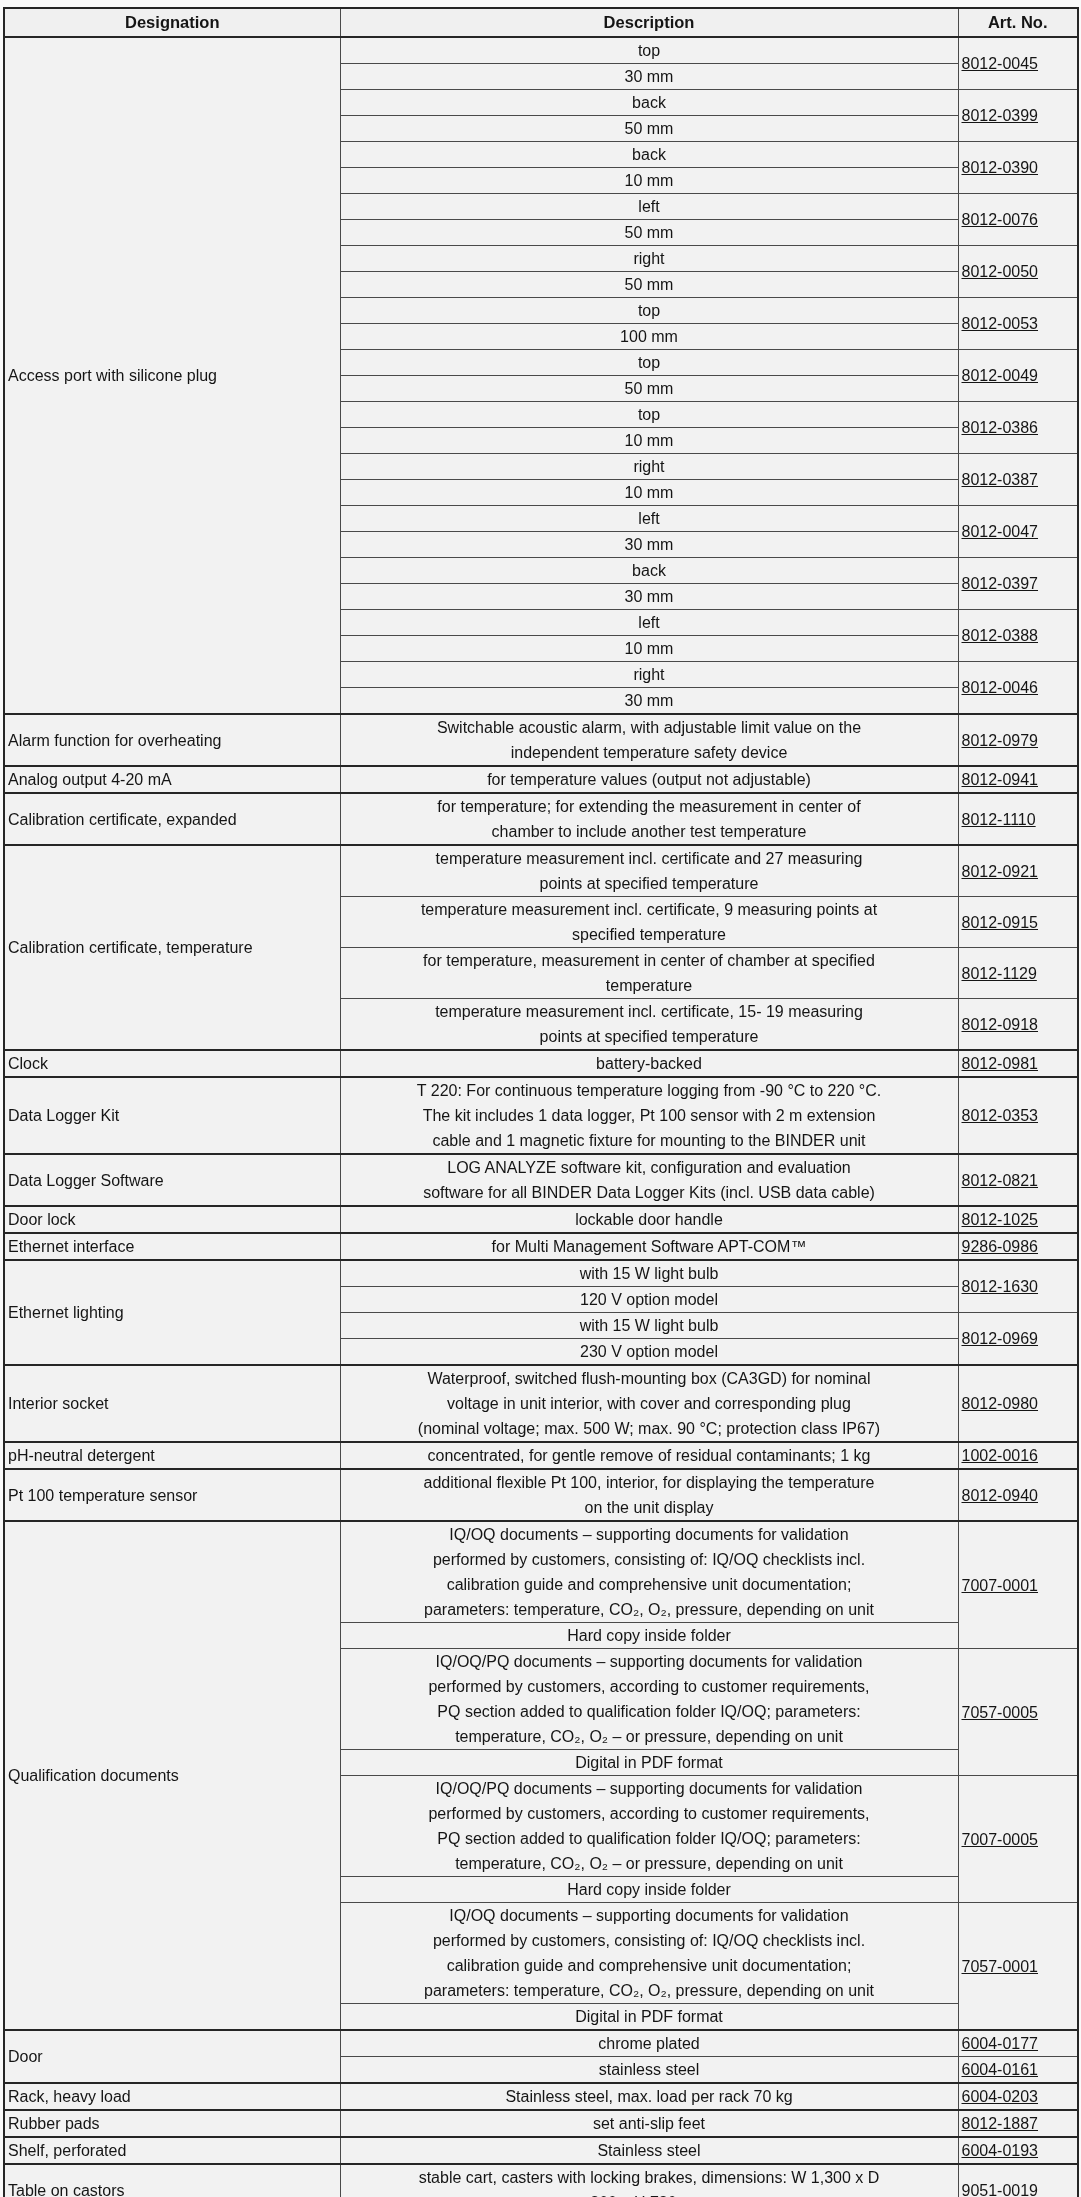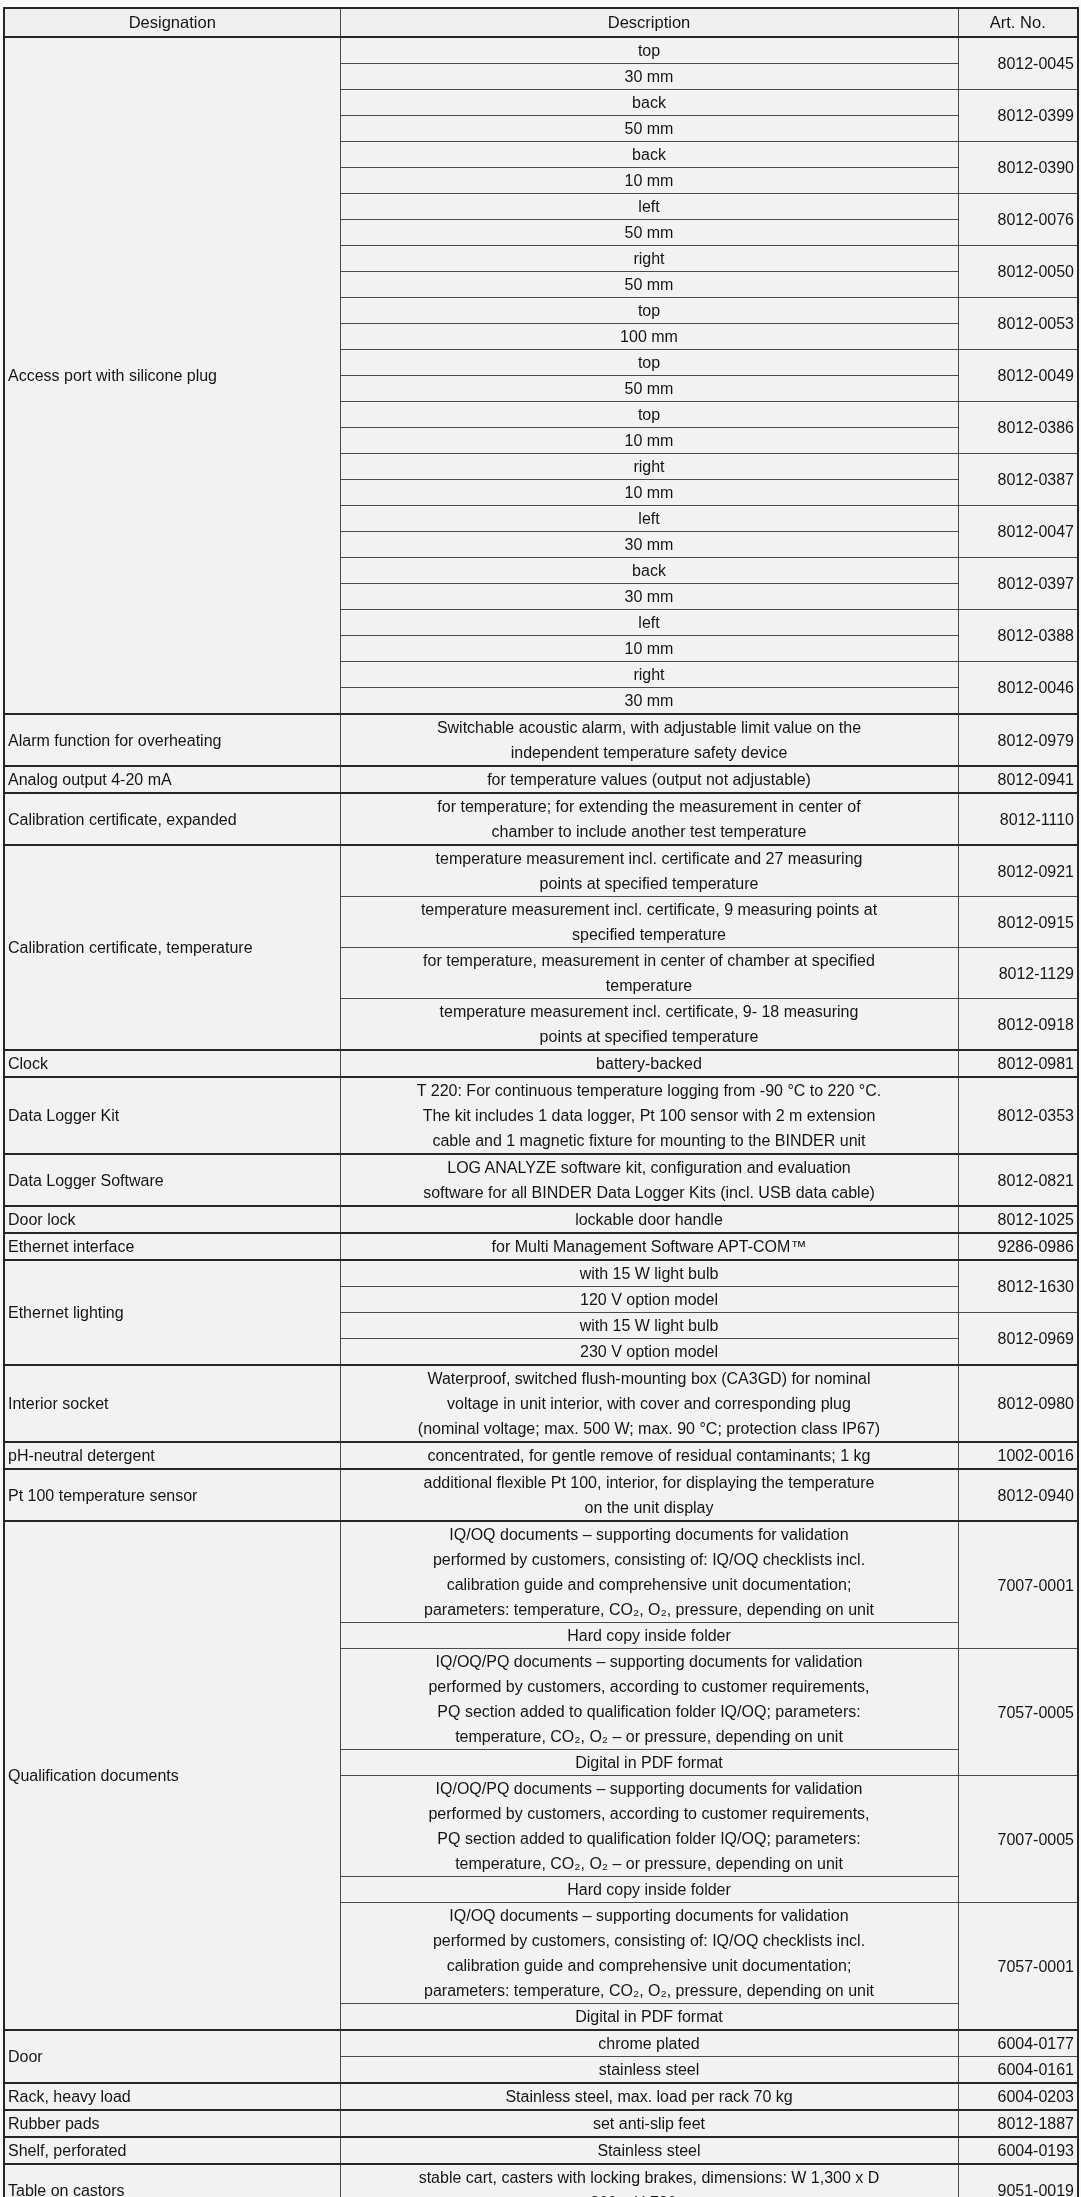--- a/index.html
+++ b/index.html
@@ -1,22 +1,22 @@
 <!DOCTYPE html>
 <html><head>
 <meta charset="utf-8">
 <style>
   html,body{margin:0;padding:0;background:#fafafa;}
   body{padding:7px 3px;font-family:"Liberation Sans","DejaVu Sans",sans-serif;}
   table{border-collapse:collapse;table-layout:fixed;width:1074px;background:#f2f2f2;border:2px solid #262626;}
   td,th{border:1px solid #4a4a4a;padding:0 3px;font-size:16px;line-height:25px;color:#151515;overflow:hidden;vertical-align:middle;}
-  th{font-size:16.5px;line-height:27px;text-align:center;font-weight:normal;border-bottom:2px solid #262626;background:#f0f0f0;}
+  th{font-size:16.5px;line-height:27px;text-align:center;font-weight:bold;border-bottom:2px solid #262626;background:#f0f0f0;}
   td.c1{text-align:left;}
   td.c2{text-align:center;white-space:pre-line;}
-  td.c3{text-align:right;}
+  td.c3{text-align:left;text-decoration:underline;}
   tr.s>td{border-top:2px solid #262626;}
   tr.blk>td{border-top-color:#303030;}
 </style>
 </head>
 <body>
 
 <table>
   <colgroup>
       <col style="width:336px">
       <col style="width:618px">
@@ -153,21 +153,21 @@
         <td class="c2">temperature measurement incl. certificate, 9 measuring points at
 specified temperature</td>
         <td class="c3">8012-0915</td>
       </tr>
   <tr class="blk">
         <td class="c2">for temperature, measurement in center of chamber at specified
 temperature</td>
         <td class="c3">8012-1129</td>
       </tr>
   <tr class="blk">
-        <td class="c2">temperature measurement incl. certificate, 9- 18 measuring
+        <td class="c2">temperature measurement incl. certificate, 15- 19 measuring
 points at specified temperature</td>
         <td class="c3">8012-0918</td>
       </tr>
 
   <tr class="s">
     <td class="c1">Clock</td>
     <td class="c2">battery-backed</td>
     <td class="c3">8012-0981</td>
   </tr>
 

